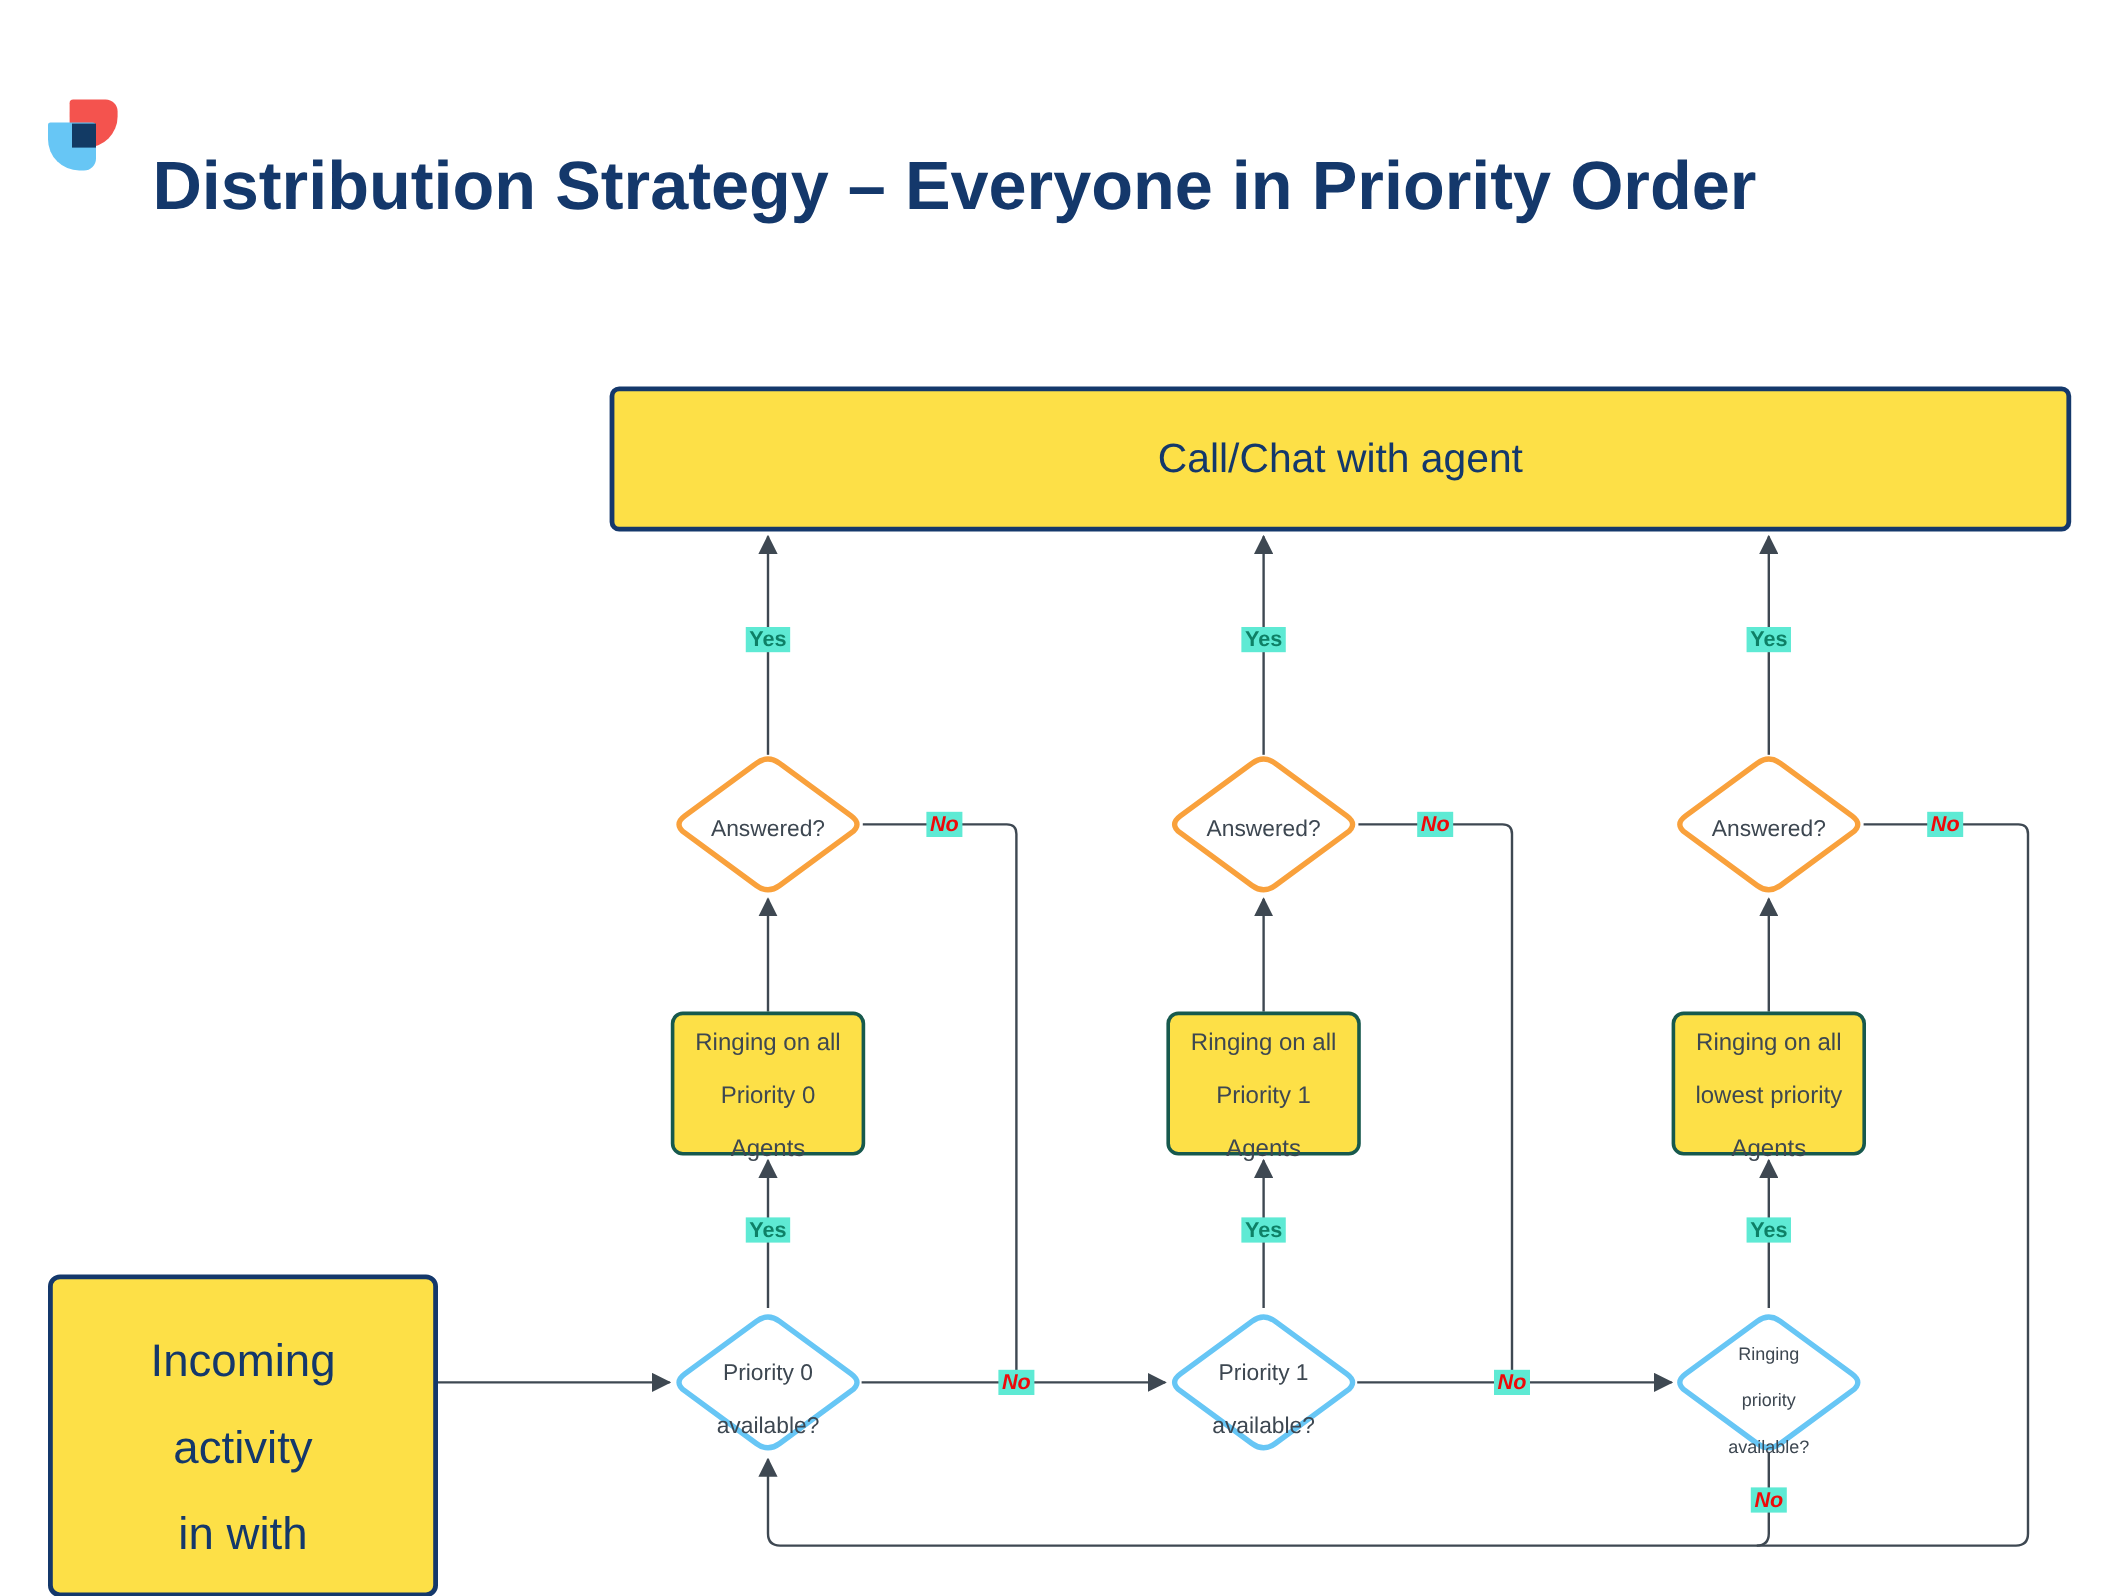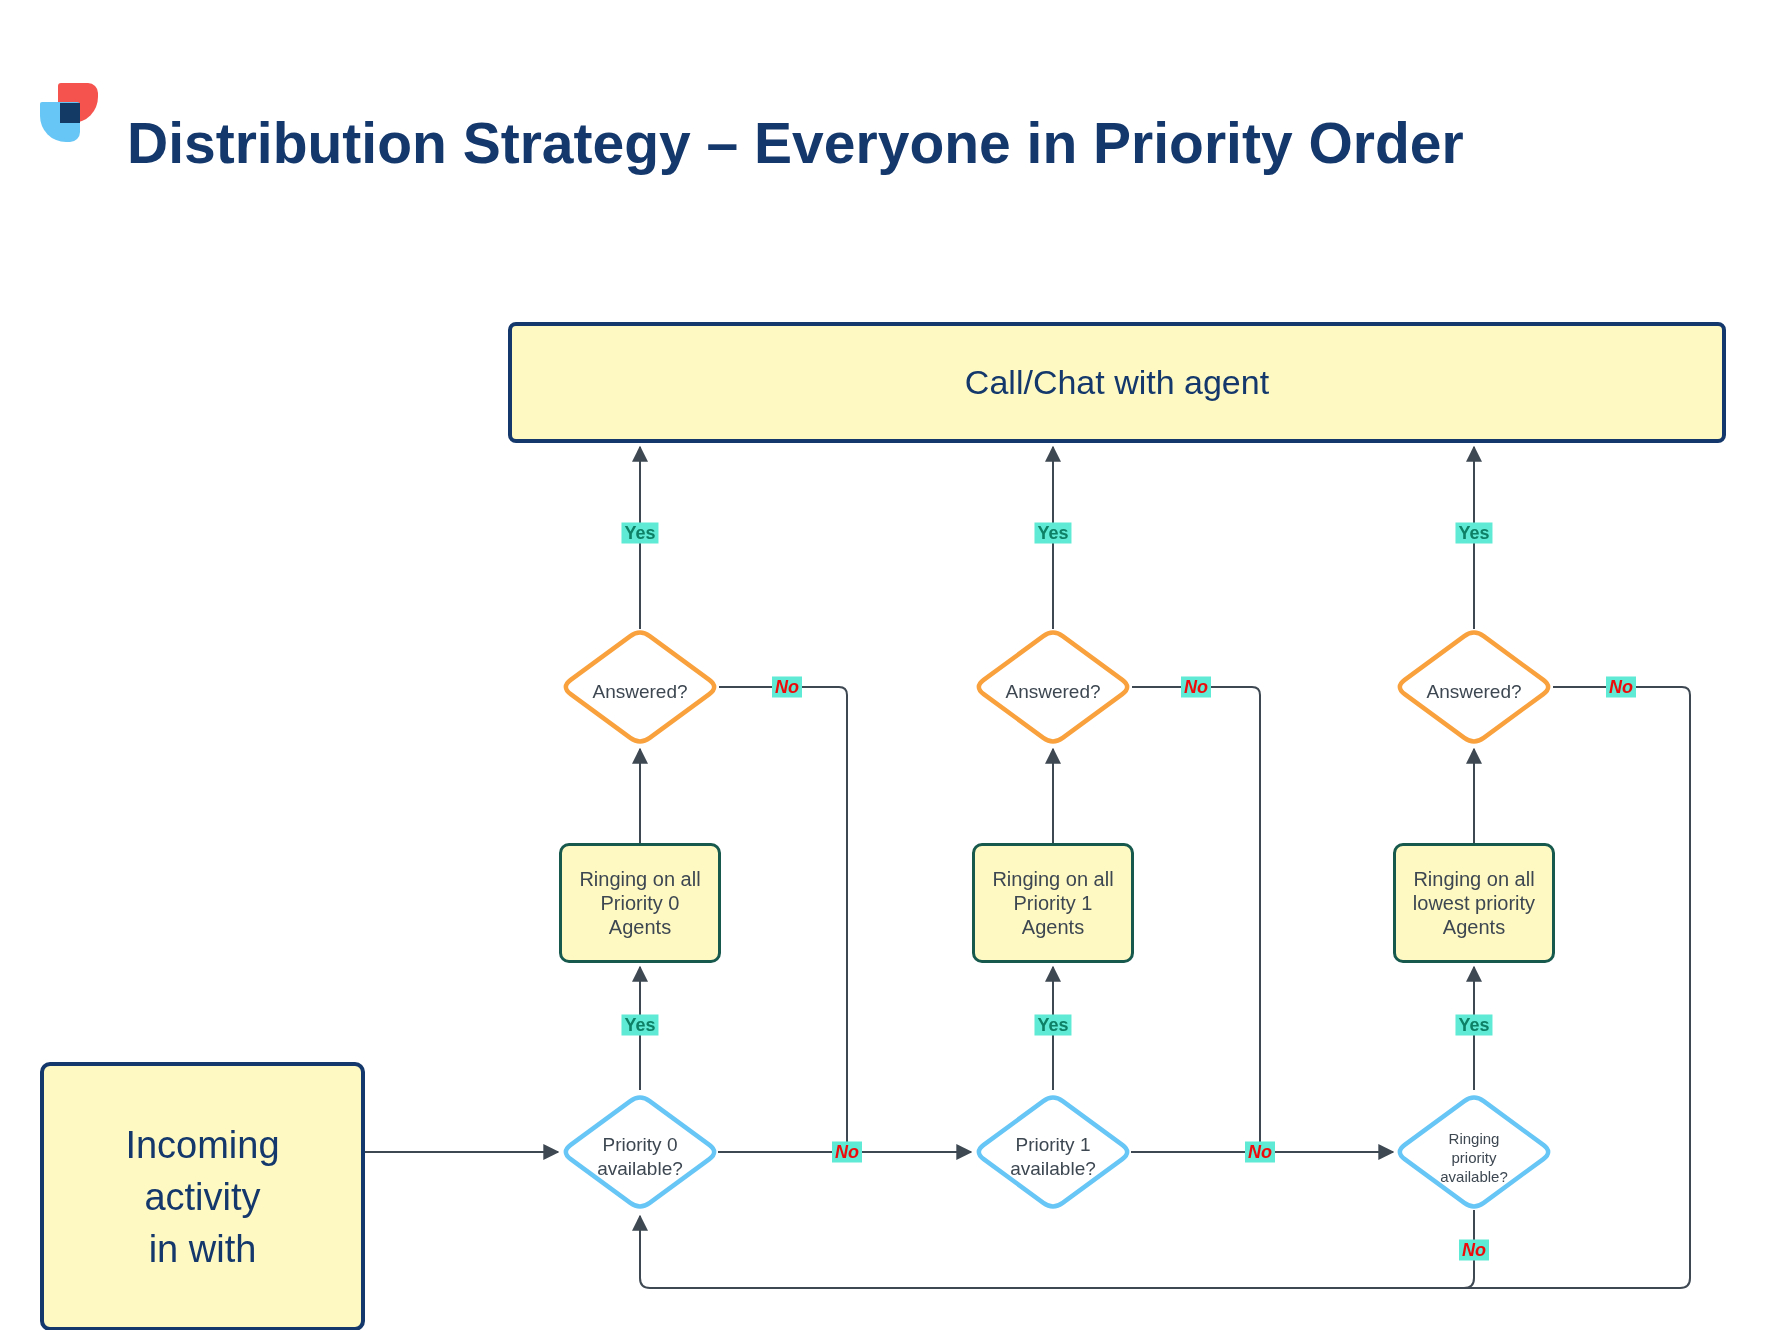--- a/index.html
+++ b/index.html
@@ -6,27 +6,27 @@
   #canvas{
     position:relative;width:1771px;height:1330px;background:#ffffff;overflow:hidden;
     font-family:"Liberation Sans", sans-serif;
   }
   
   .logo-red{position:absolute;left:58px;top:83px;width:40px;height:40px;background:#f4534e;border-radius:3px 10px 26px 2px;}
   .logo-blue{position:absolute;left:40px;top:102px;width:40px;height:40px;background:#67c6f5;border-radius:2px 3px 10px 26px;}
   .logo-navy{position:absolute;left:60px;top:103px;width:20px;height:20px;background:#123a64;}
   
   .title{
-    position:absolute;left:127px;top:110px;width:1620px;
+    position:absolute;left:127px;top:122px;width:1620px;
     font-size:57px;font-weight:bold;color:#14386b;letter-spacing:0px;white-space:nowrap;
   }
   
   .wires{position:absolute;left:0;top:0;z-index:1;}
   
-  .node{position:absolute;z-index:2;display:flex;align-items:center;justify-content:center;text-align:center;background:#fef9c3;box-sizing:border-box;}
+  .node{position:absolute;z-index:2;display:flex;align-items:center;justify-content:center;text-align:center;background:#fde047;box-sizing:border-box;}
   .call-box{
     left:508px;top:322px;width:1218px;height:121px;
     border:4px solid #14386b;border-radius:8px;
     color:#14386b;font-size:34px;
   }
   .incoming-box{
     left:40px;top:1062px;width:325px;height:269px;
     border:4px solid #14386b;border-radius:10px;
     color:#14386b;font-size:38px;line-height:52px;
   }
@@ -49,21 +49,21 @@
   .stroke-orange{stroke:#f9a13c;}
   .stroke-blue{stroke:#67c6f5;}
   .dshape{fill:#ffffff;stroke-width:4.5px;}
   
   .lbl{
     position:absolute;z-index:3;transform:translate(-50%,-50%);
     background:#5eead4;padding:0 3px;font-size:18px;font-weight:bold;white-space:nowrap;
   }
   .lbl.yes{color:#0e8066;}
   .lbl.no{color:#ee0a0a;font-style:italic;}
-  .blk{display:block;}
+  .blk{display:block;margin-top:20px;}
 </style>
 </head>
 <body>
 
 <div id="canvas">
 
   <div>
     <div class="logo-red"></div>
     <div class="logo-blue"></div>
     <div class="logo-navy"></div>

